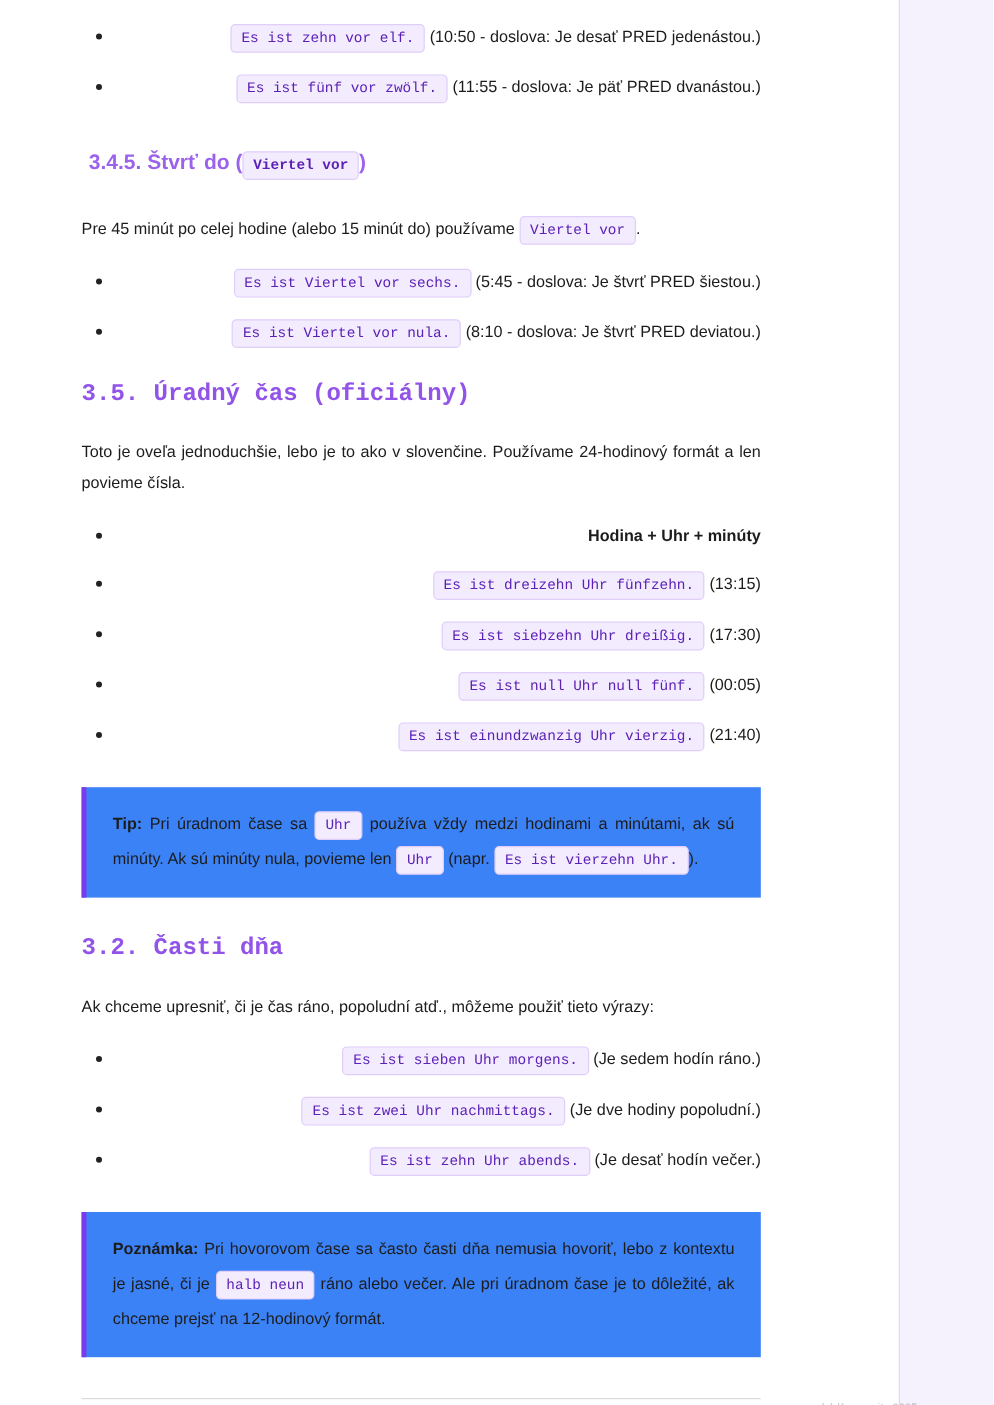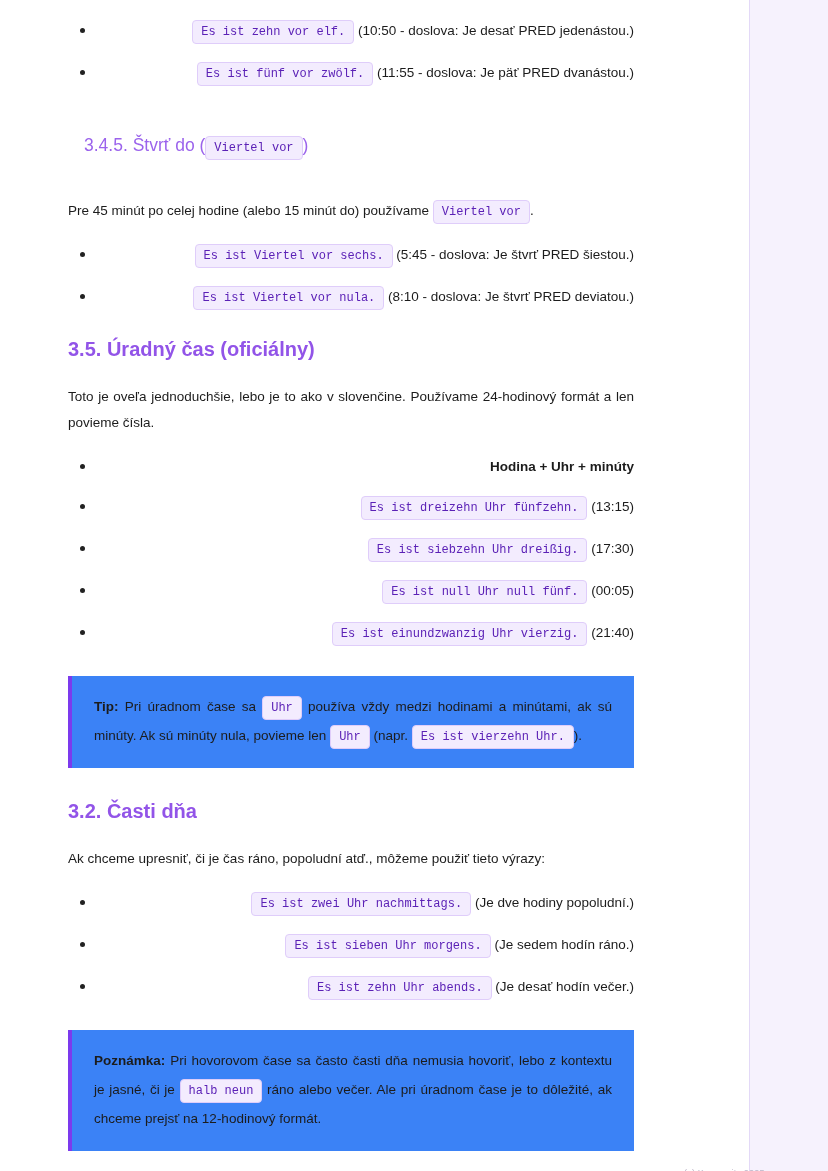--- a/index.html
+++ b/index.html
@@ -38,26 +38,27 @@
     background: #f6f2fd;
     border-left: 1px solid #e3d9f7;
   }
 
   h2.section {
     font-size: 20px;
     font-weight: bold;
     color: #9254e8;
     margin: 0;
     line-height: 1.3;
+    font-family: Liberation Mono, monospace;
   }
   h3.subsection {
     font-size: 17.5px;
-    font-weight: normal;
+    font-weight: bold;
     color: #9b63ec;
-    margin: 16px;
+    margin: 6px;
     line-height: 1.3;
   }
   p.para {
     font-size: 13.5px;
     line-height: 26px;
     margin: 0;
     text-align: justify;
     color: #1c1c1c;
   }
   ul.bullets {
@@ -229,26 +230,26 @@
     <h2 class="section">3.2. Časti dňa</h2>
 
     <div class="sp-22"></div>
 
     <p class="para">Ak chceme upresniť, či je čas ráno, popoludní atď., môžeme použiť tieto výrazy:</p>
 
     <div class="sp-20"></div>
 
     <ul class="bullets">
       <li>
+        <code class="inl">Es ist sieben Uhr morgens.</code>
+        <span class="gloss">(Je sedem hodín ráno.)</span>
+      </li>
+      <li>
         <code class="inl">Es ist zwei Uhr nachmittags.</code>
         <span class="gloss">(Je dve hodiny popoludní.)</span>
-      </li>
-      <li>
-        <code class="inl">Es ist sieben Uhr morgens.</code>
-        <span class="gloss">(Je sedem hodín ráno.)</span>
       </li>
       <li>
         <code class="inl">Es ist zehn Uhr abends.</code>
         <span class="gloss">(Je desať hodín večer.)</span>
       </li>
     </ul>
 
     <div class="sp-12"></div>
 
     <div class="callout">

